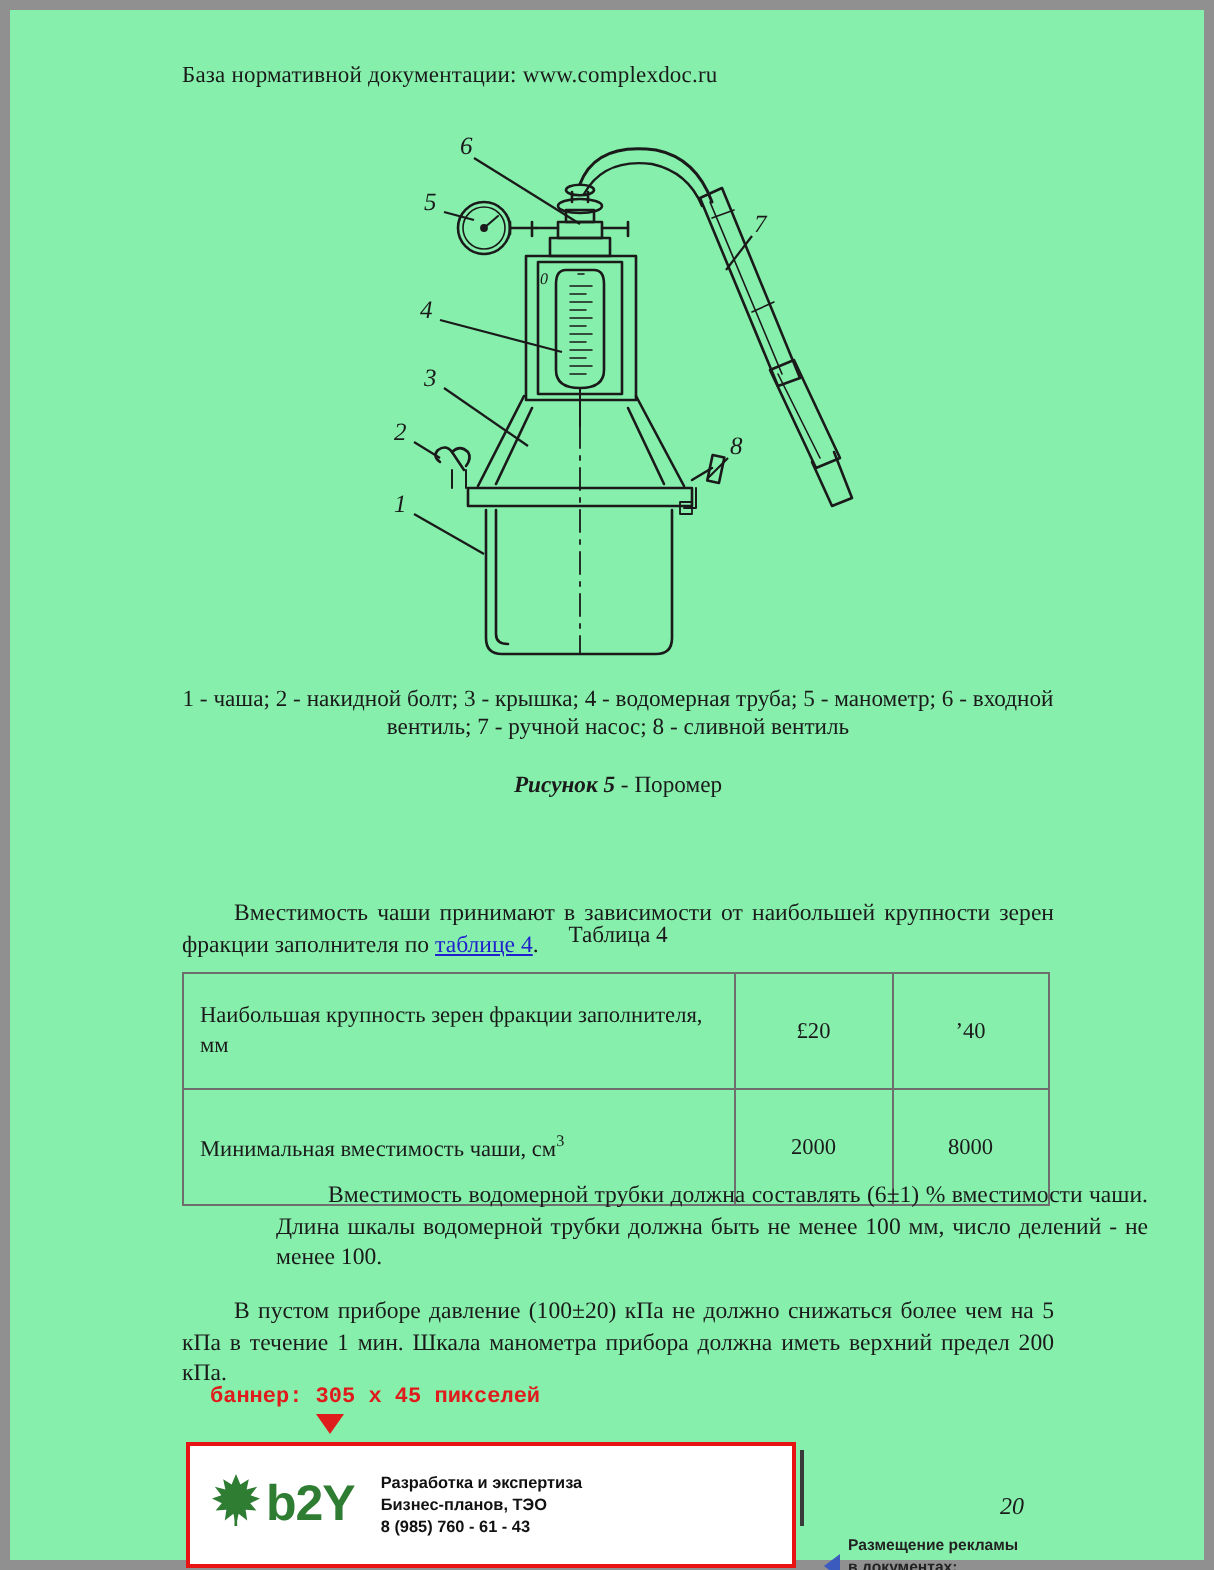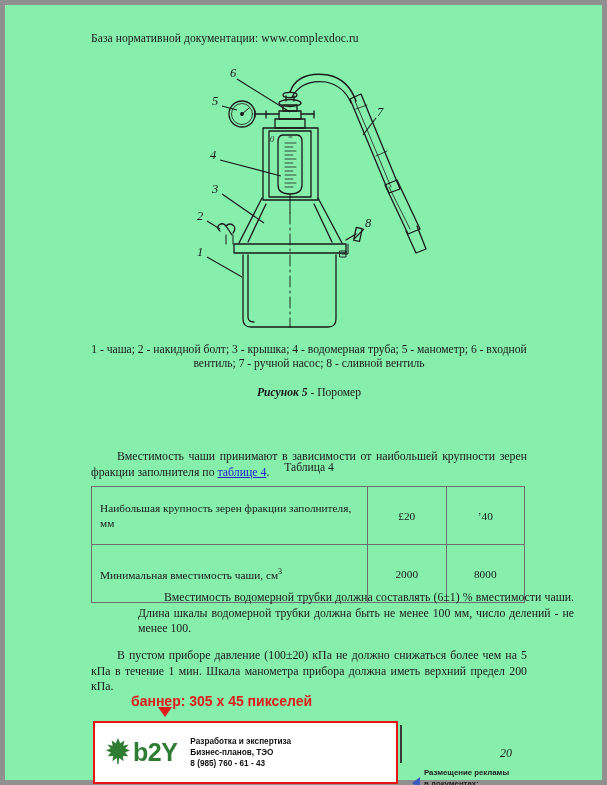--- a/index.html
+++ b/index.html
@@ -117,24 +117,24 @@
   }
   table.t4 td.val {
     width: 69px;
     text-align: center;
   }
   sup { font-size: 0.72em; vertical-align: super; }
 
   
   .banner-note {
     position: absolute;
-    left: 126px;
+    left: 100px;
     top: 688px;
-    font-family: Liberation Sans, sans-serif;
-    font-size: 14px;
+    font-family: Liberation Mono, monospace;
+    font-size: 11px;
     font-weight: bold;
     color: #e01b1b;
     white-space: nowrap;
   }
   .banner-arrow {
     position: absolute;
     left: 153px;
     top: 702px;
     width: 0; height: 0;
     border-left: 7px solid transparent;

